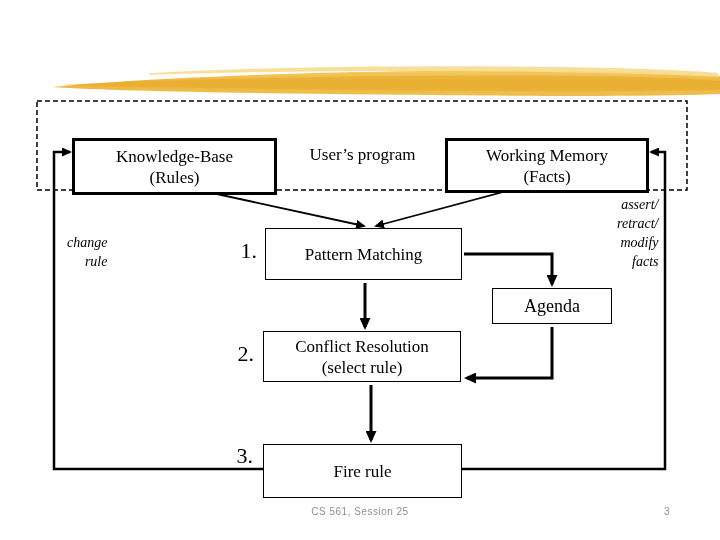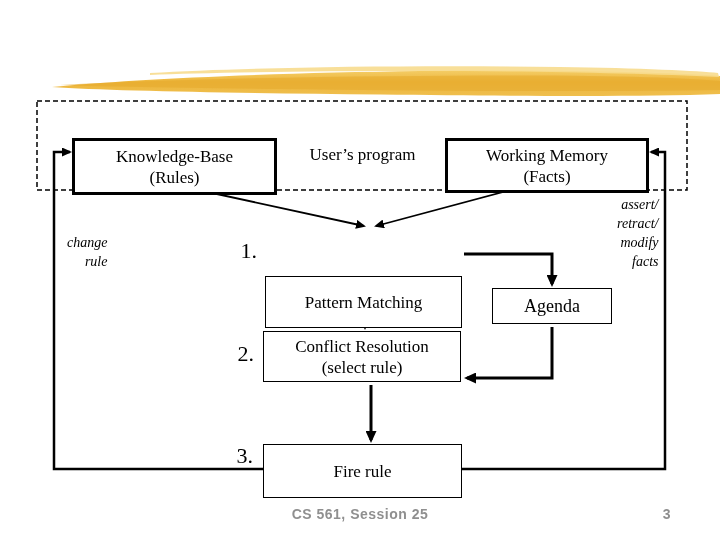--- a/index.html
+++ b/index.html
@@ -20,23 +20,22 @@
     align-items:center; justify-content:center; text-align:center; z-index:2;
     font-size:17px; line-height:21px;
   }
   .thick { border:3px solid #000;margin-top:14px; }
   .thin  { border:1.5px solid #000; }
   .label { position:absolute; z-index:3; }
   .uprog { left:290px; top:106px; width:145px; text-align:center; font-size:17px;margin-top:39px; }
   .note  { font-style:italic; font-size:14px; line-height:19px;text-align:right; }
   .stepnum { font-size:22px; width:32px; text-align:right; }
   .footer {
-    font-family:"Liberation Sans", sans-serif; font-size:14px;
+    font-family:"Liberation Sans", sans-serif; font-size:10px;
     letter-spacing:0.5px;
-    font-weight:bold;
   }
 </style>
 </head>
 <body>
 
 <div class="slide">
 
 
   <svg class="layer brush" width="720" height="540">
     <defs>
@@ -85,21 +84,21 @@
   <div class="dbox thick" style="left:72px; top:124px; width:199px; height:51px;">
     <span>Knowledge-Base</span>
     <span>(Rules)</span>
   </div>
 
   <div class="dbox thick" style="left:445px; top:124px; width:198px; height:49px;">
     <span>Working Memory</span>
     <span>(Facts)</span>
   </div>
 
-  <div class="dbox thin" style="left:265px; top:228px; width:195px; height:50px;margin-top:48px;">
+  <div class="dbox thin" style="left:265px; top:228px; width:195px; height:50px;">
     <span>Pattern Matching</span>
   </div>
 
   <div class="dbox thin" style="left:263px; top:331px; width:196px; height:49px;">
     <span>Conflict Resolution</span>
     <span>(select rule)</span>
   </div>
 
   <div class="dbox thin" style="left:263px; top:444px; width:197px; height:52px;">
     <span>Fire rule</span>

